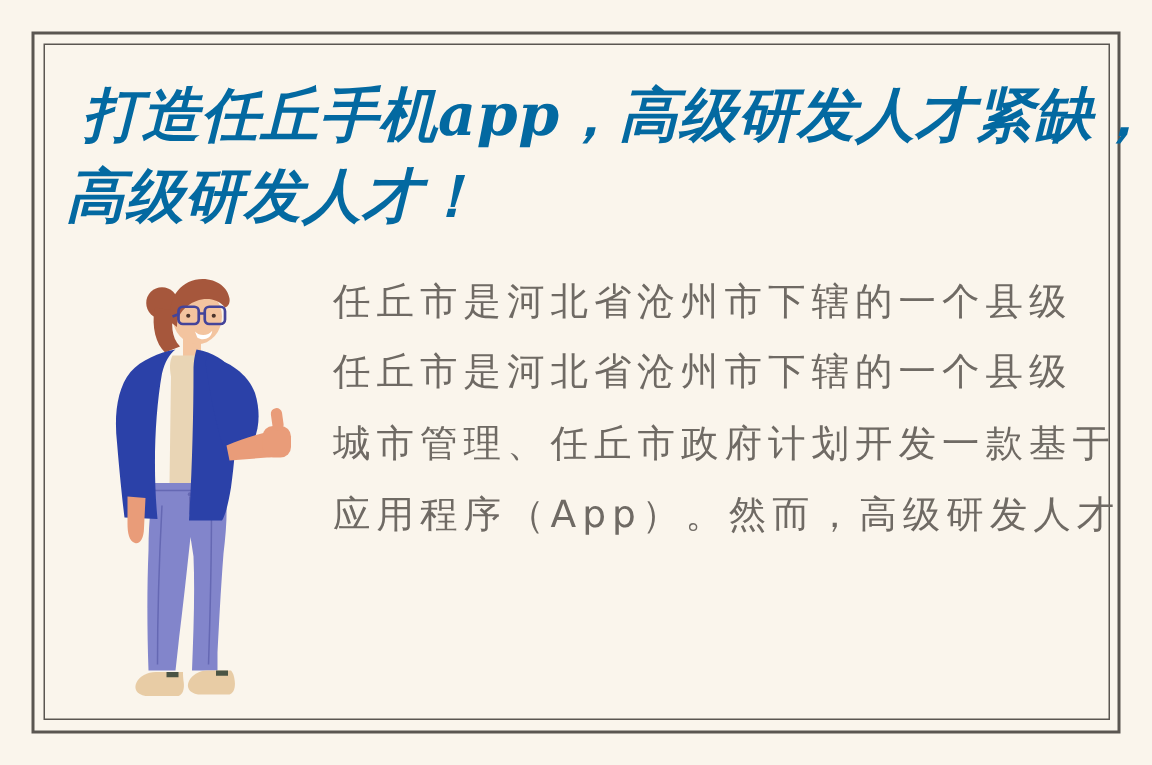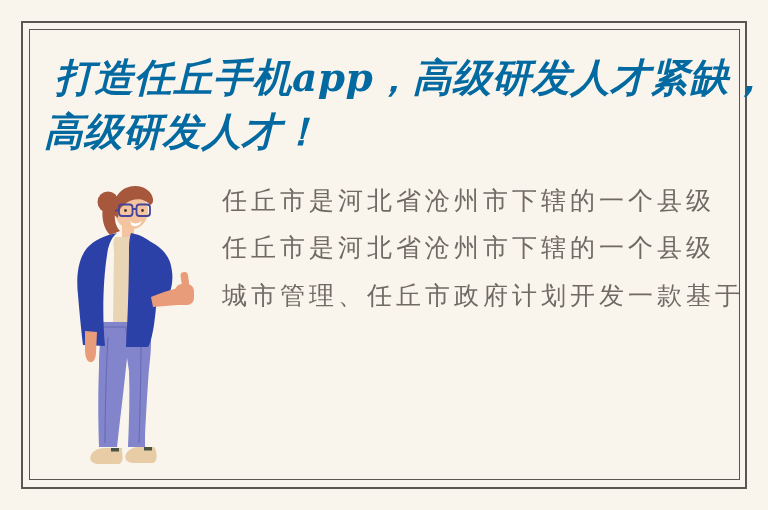--- a/index.html
+++ b/index.html
@@ -43,20 +43,21 @@
 
 <div class="title">
   <div class="title-line1">打造任丘手机app，高级研发人才紧缺，</div>
   <div class="title-line2">高级研发人才！</div>
 </div>
 
 <div class="article">
   <div class="article-line">任丘市是河北省沧州市下辖的一个县级</div>
   <div class="article-line">任丘市是河北省沧州市下辖的一个县级</div>
   <div class="article-line">城市管理、任丘市政府计划开发一款基于</div>
+  <div class="article-line">应用程序（App）。然而，高级研发人才</div>
 </div>
 
 <svg class="person" viewBox="0 0 130 285" xmlns="http://www.w3.org/2000/svg">
 
   <circle cx="38" cy="17" r="10.5" fill="#A6573C"></circle>
 
   <path d="M33,20 C31,34 34,44 40,50 L50,46 C44,40 44,30 46,22 Z" fill="#A6573C"></path>
 
   <path d="M52,38 L64,38 L64,54 L52,54 Z" fill="#F3C49F"></path>
 

